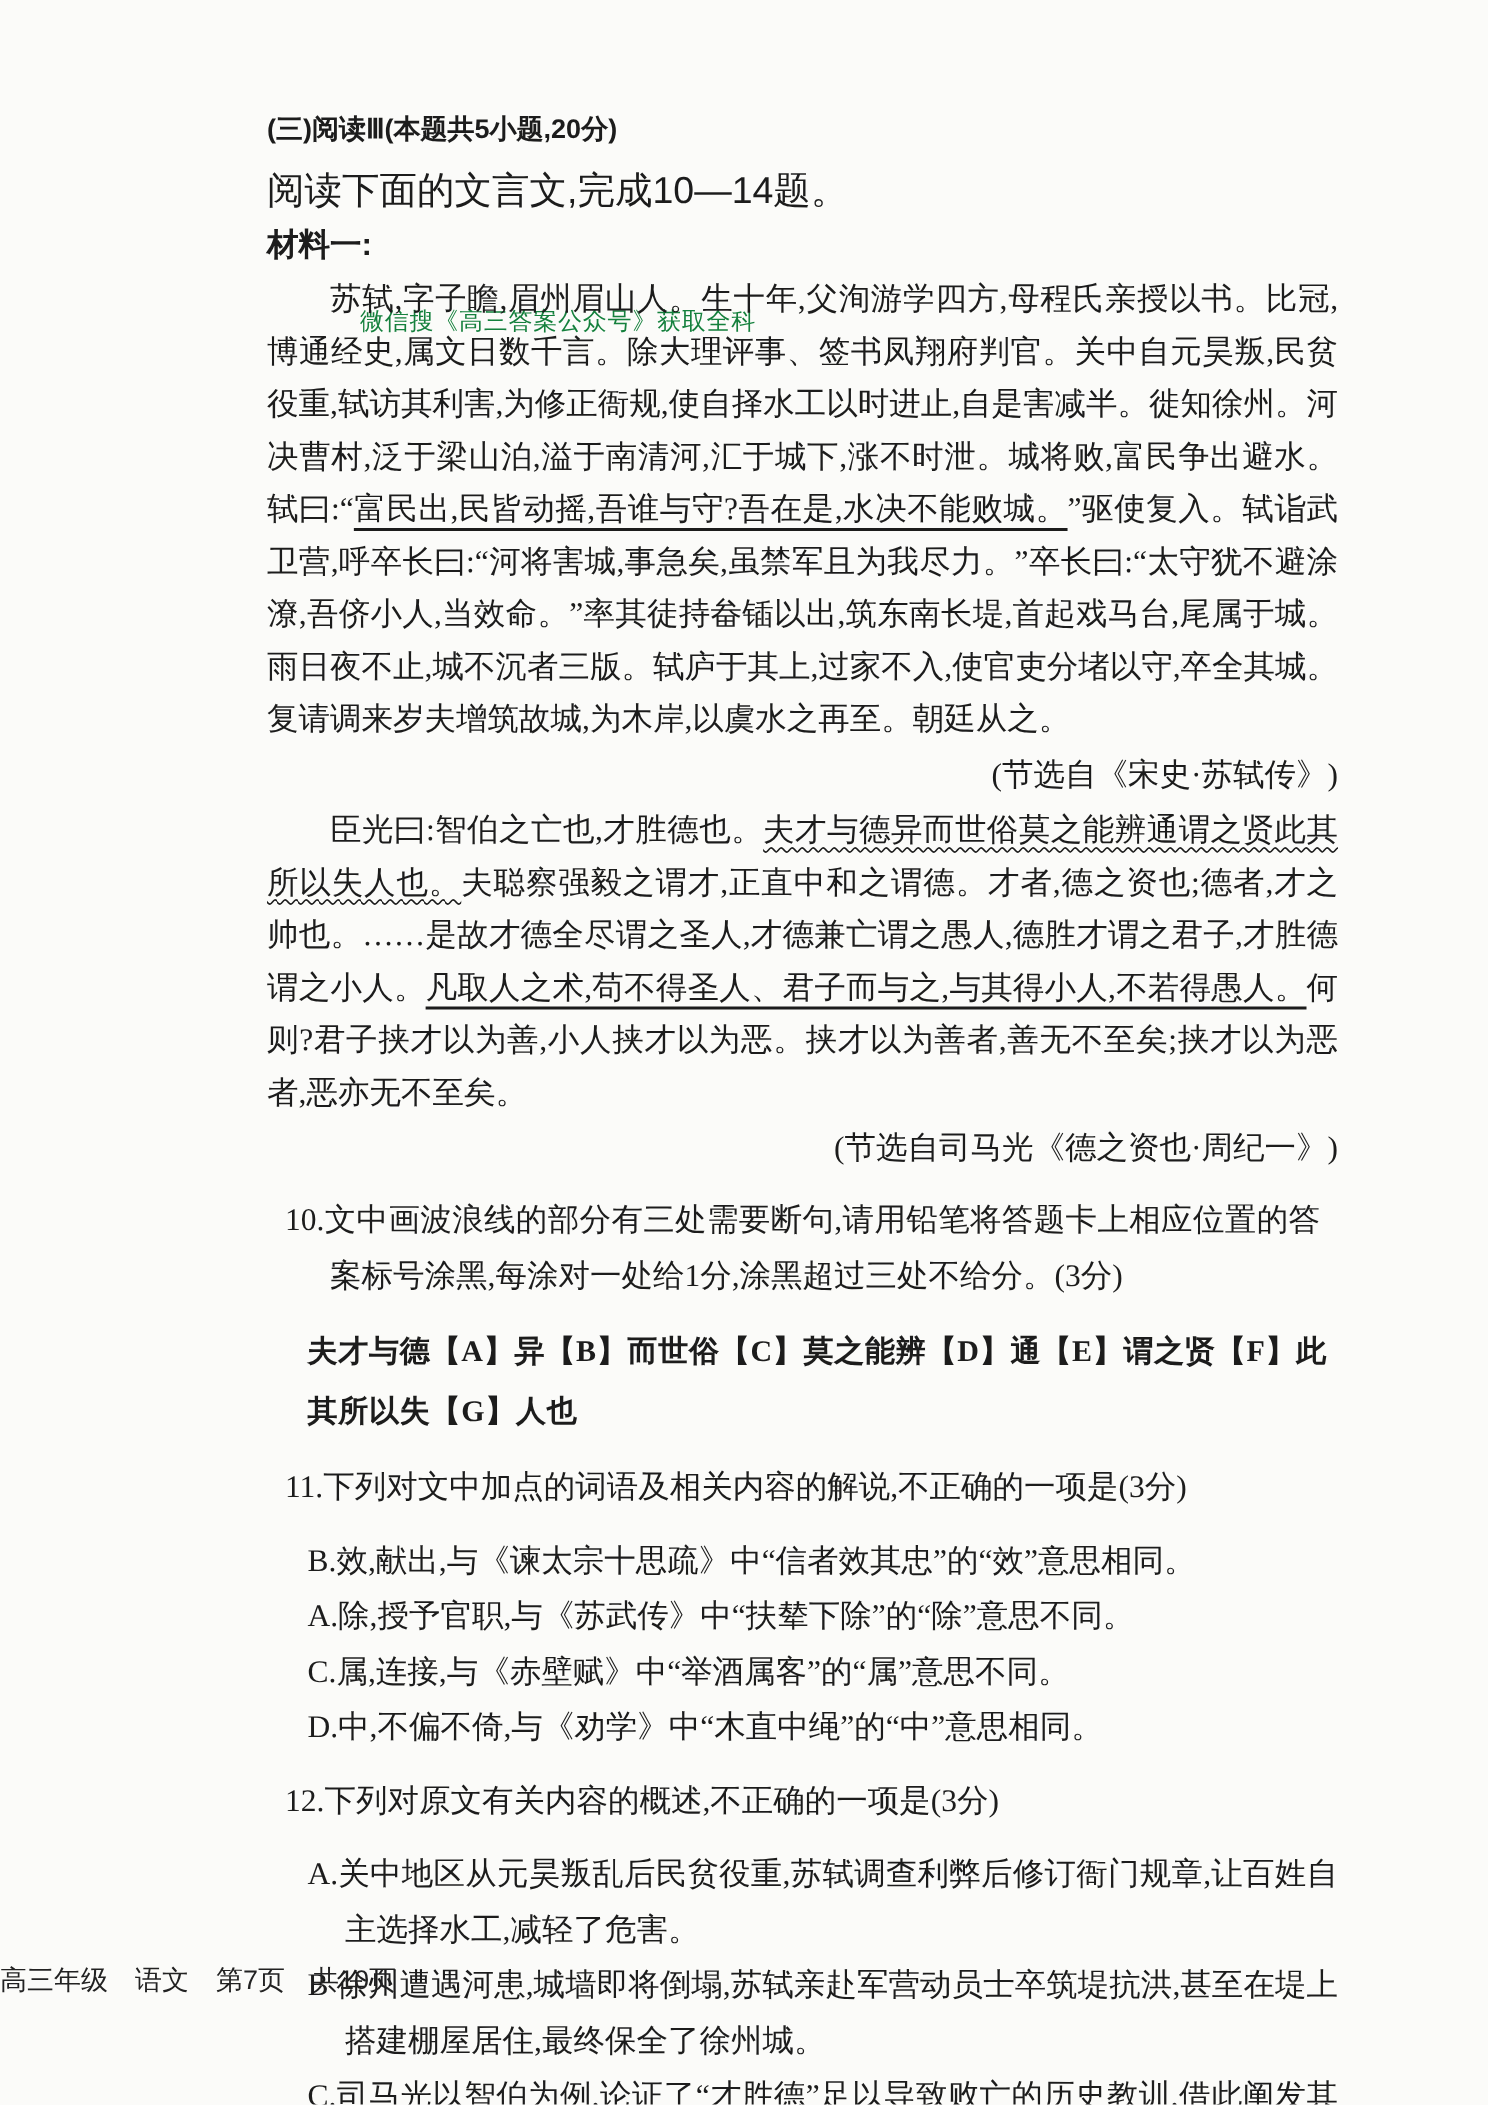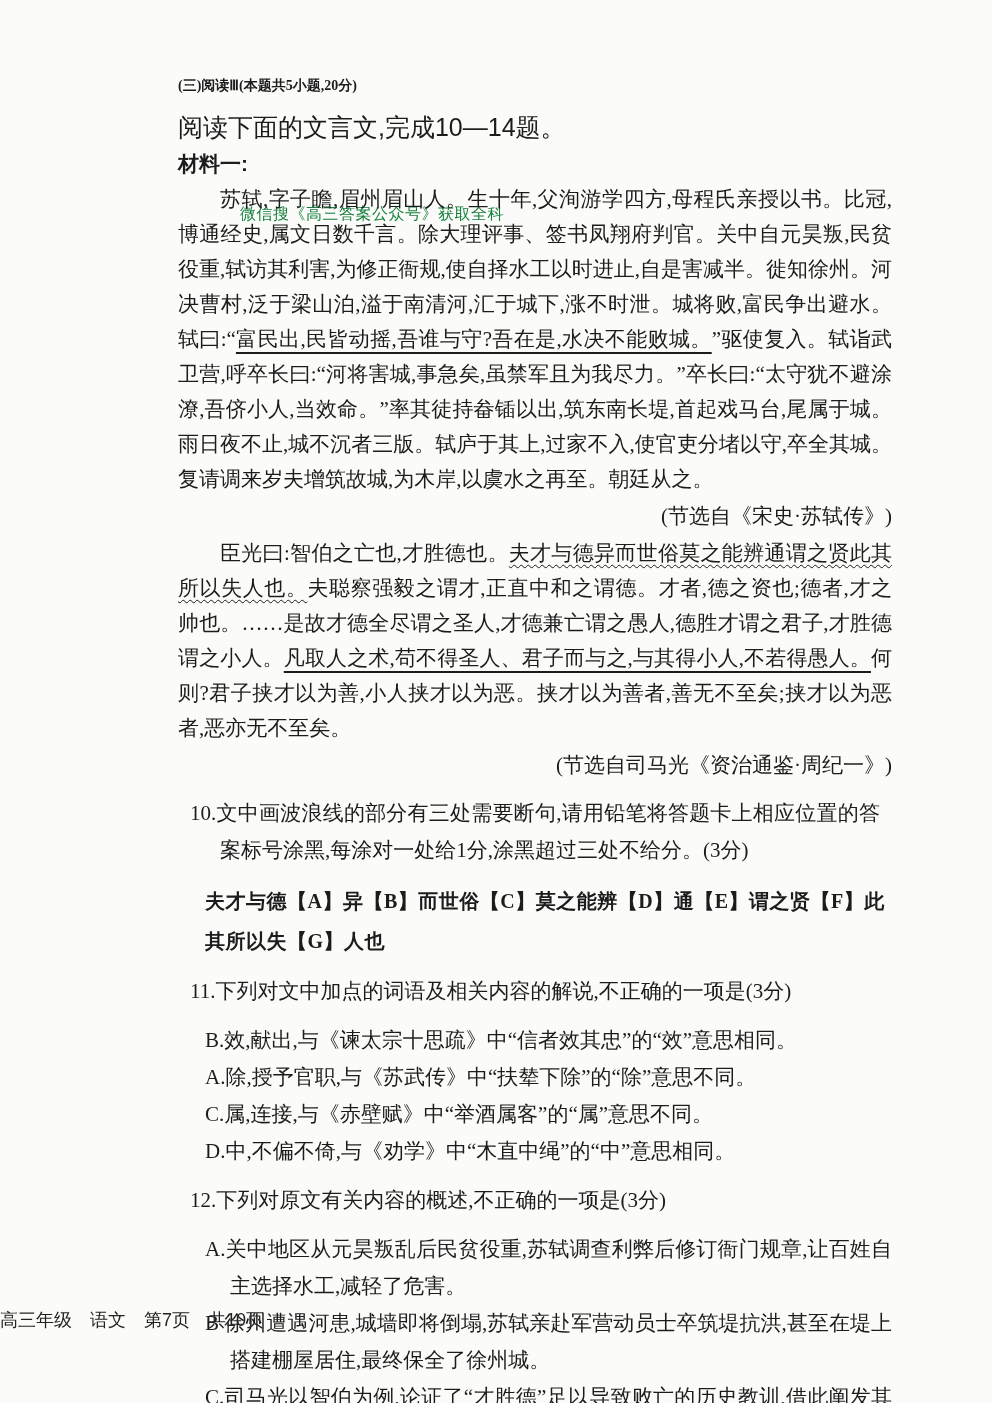--- a/index.html
+++ b/index.html
@@ -9,22 +9,22 @@
     font-family:"Liberation Serif","DejaVu Serif",serif;
     color:#1c1c1c;
     position:relative;
     overflow:hidden;
   }
   .page{position:absolute;inset:0;}
   .content{
     position:absolute;left:178px;top:70px;width:714px;
   }
   .section-title{
-    font-family:Liberation Serif, serif;
-    font-weight:bold;font-size:14px;line-height:32px;
+    font-family:Liberation Sans, sans-serif;
+    font-weight:bold;font-size:18px;line-height:32px;
     margin:0 0 9px 0;
   }
   .instruction{
     font-family:"Liberation Sans","DejaVu Sans",sans-serif;
     font-size:25px;line-height:32px;margin:0 0 5px 0;
   }
   .material-label{
     font-family:"Liberation Sans","DejaVu Sans",sans-serif;
     font-weight:bold;font-size:21px;line-height:32px;margin:0 0 2px 0;
   }
@@ -87,21 +87,21 @@
 
     <div class="material-label">材料一:</div>
 
     <p class="classical"><span class="run run-n">苏轼,字子瞻,眉州眉山人。生十年,父洵游学四方,母程氏亲授以书。比冠,博通经史,属文日数千言。</span><span class="run run-d">除</span><span class="run run-n">大理评事、签书凤翔府判官。关中自元昊叛,民贫役重,轼访其利害,为修正衙规,使自择水工以时进止,自是害减半。徙知徐州。河决曹村,泛于梁山泊,溢于南清河,汇于城下,涨不时泄。城将败,富民争出避水。轼曰:“</span><span class="run run-u">富民出,民皆动摇,吾谁与守?吾在是,水决不能败城。</span><span class="run run-n">”驱使复入。轼诣武卫营,呼卒长曰:“河将害城,事急矣,虽禁军且为我尽力。”卒长曰:“太守犹不避涂潦,吾侪小人,当</span><span class="run run-d">效</span><span class="run run-n">命。”率其徒持畚锸以出,筑东南长堤,首起戏马台,尾</span><span class="run run-d">属</span><span class="run run-n">于城。雨日夜不止,城不沉者三版。轼庐于其上,过家不入,使官吏分堵以守,卒全其城。复请调来岁夫增筑故城,为木岸,以虞水之再至。朝廷从之。</span></p>
 
     <div class="citation">(节选自《宋史·苏轼传》)</div>
 
 
     <p class="classical"><span class="run run-n">臣光曰:智伯之亡也,才胜德也。</span><span class="run run-w">夫才与德异而世俗莫之能辨通谓之贤此其所以失人也。</span><span class="run run-n">夫聪察强毅之谓才,正直</span><span class="run run-d">中</span><span class="run run-n">和之谓德。才者,德之资也;德者,才之帅也。……是故才德全尽谓之圣人,才德兼亡谓之愚人,德胜才谓之君子,才胜德谓之小人。</span><span class="run run-u">凡取人之术,苟不得圣人、君子而与之,与其得小人,不若得愚人。</span><span class="run run-n">何则?君子挟才以为善,小人挟才以为恶。挟才以为善者,善无不至矣;挟才以为恶者,恶亦无不至矣。</span></p>
 
-    <div class="citation">(节选自司马光《资治通鉴·周纪一》)</div>
+    <div class="citation">(节选自司马光《德之资也·周纪一》)</div>
 
     <div class="stem">10.文中画波浪线的部分有三处需要断句,请用铅笔将答题卡上相应位置的答案标号涂黑,每涂对一处给1分,涂黑超过三处不给分。(3分)</div>
     <div class="bracket-line">夫才与德【A】异【B】而世俗【C】莫之能辨【D】通【E】谓之贤【F】此其所以失【G】人也</div>
 
     <div class="stem">11.下列对文中加点的词语及相关内容的解说,不正确的一项是(3分)</div>
     <div class="options">
         <div class="option">B.效,献出,与《谏太宗十思疏》中“信者效其忠”的“效”意思相同。</div>
         <div class="option">A.除,授予官职,与《苏武传》中“扶辇下除”的“除”意思不同。</div>
         <div class="option">C.属,连接,与《赤壁赋》中“举酒属客”的“属”意思不同。</div>
         <div class="option">D.中,不偏不倚,与《劝学》中“木直中绳”的“中”意思相同。</div>

